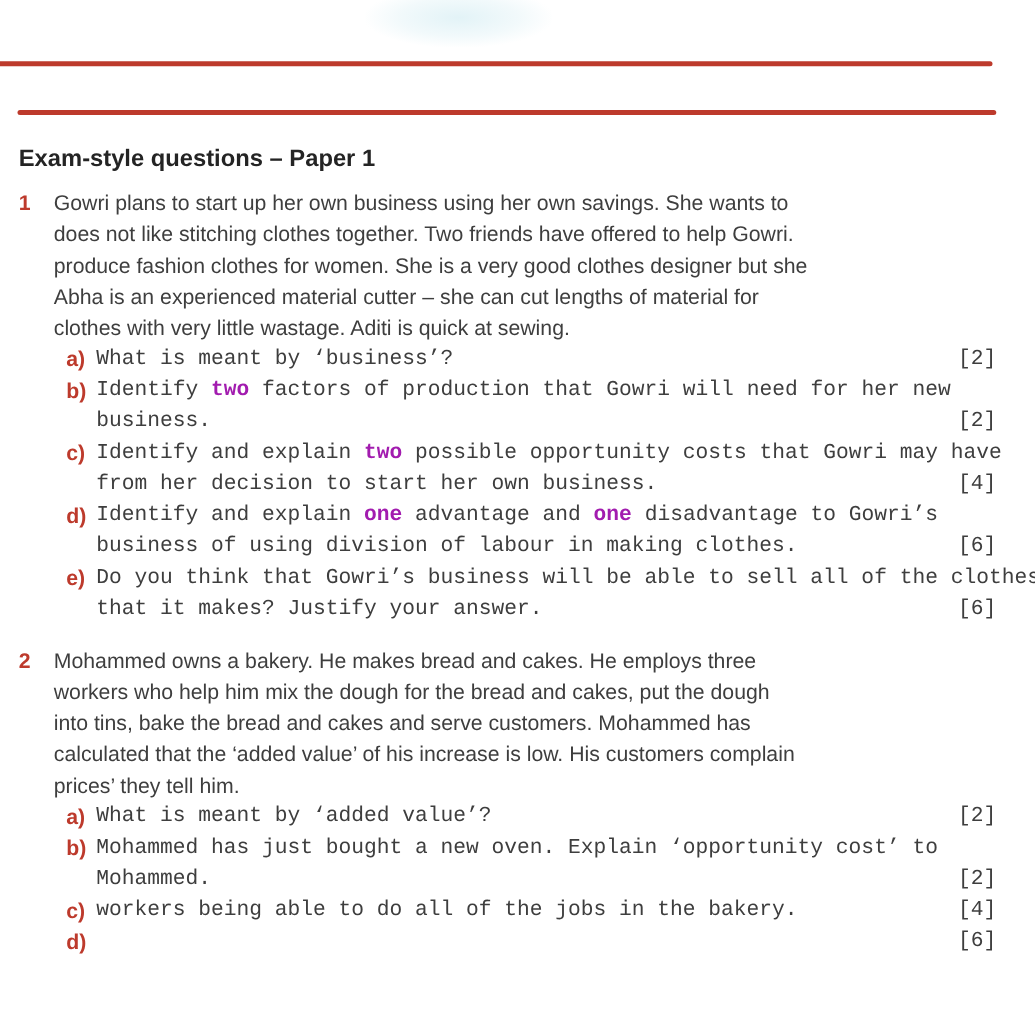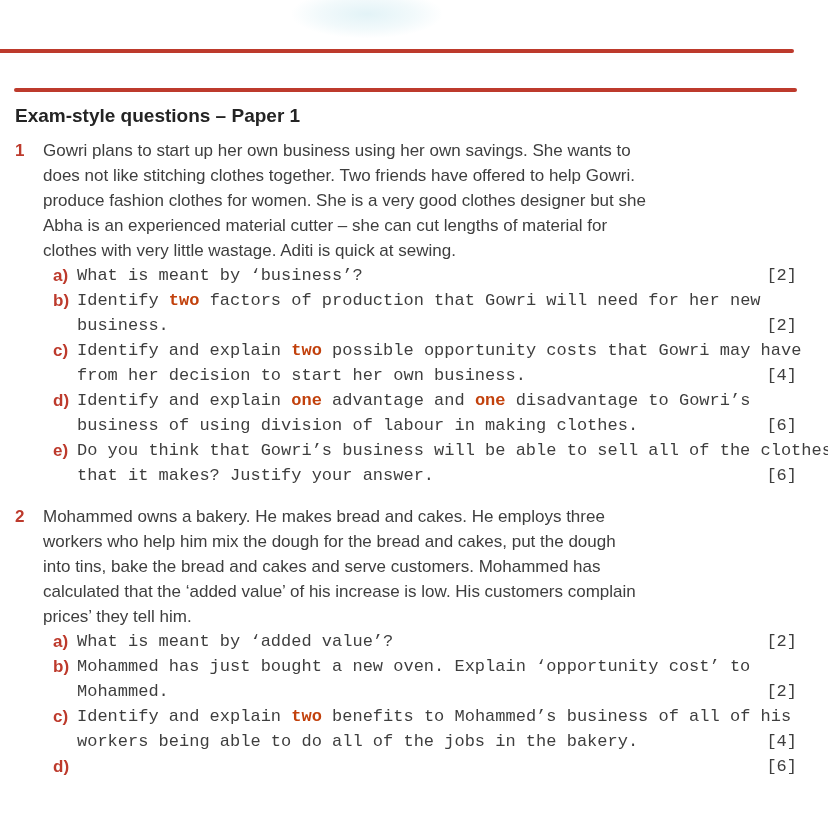--- a/index.html
+++ b/index.html
@@ -42,21 +42,21 @@
     left: 14px;
     top: 88px;
     width: 783px;
   }
   .rule-section { width: 783px; }
   .heading {
     font-size: 19px;
     line-height: 24px;
     font-weight: 700;
     color: var(--heading-text, #242424);
-    margin: 12px 0 10px 1px;
+    margin: 24px 0 10px 1px;
   }
   .question { display: flex; }
   .question + .question { margin-top: 16px; }
   .qnum {
     width: 29px;
     flex: 0 0 29px;
     font-weight: 700;
     color: var(--accent-red, #bd3a2c);
     padding-left: 1px;
   }
@@ -70,21 +70,21 @@
     font-weight: 700;
     color: var(--accent-red, #bd3a2c);
   }
   .plines { flex: 1 1 auto; min-width: 0; position: relative; font-family: Liberation Mono, monospace; }
   .marks {
     position: absolute;
     right: 0;
     bottom: 0;
     color: var(--body-text, #3e3e3e);
   }
-  .bold { font-weight: 700; color: #c2410c; text-align: right; }
+  .bold { font-weight: 700; color: #a21caf; text-align: right; }
 </style>
 </head>
 <body>
 
 <div class="page">
   <div class="smudge"></div>
   <div class="rule rule-top"></div>
 
   <div class="content">
     <div class="rule rule-section"></div>
@@ -171,21 +171,20 @@
           <div class="plines">
             <div class="line"><span>Mohammed has just bought a new oven. Explain ‘opportunity cost’ to</span></div>
             <div class="line"><span>Mohammed.</span></div>
             <div class="marks">[2]</div>
           </div>
         </div>
 
         <div class="part">
           <div class="plet">c)</div>
           <div class="plines">
-            <div class="line"><span>Identify and explain </span><span class="bold">two</span><span> benefits to Mohammed’s business of all of his</span></div>
             <div class="line"><span>workers being able to do all of the jobs in the bakery.</span></div>
             <div class="marks">[4]</div>
           </div>
         </div>
 
         <div class="part">
           <div class="plet">d)</div>
           <div class="plines">
             <div class="marks">[6]</div>
           </div>

